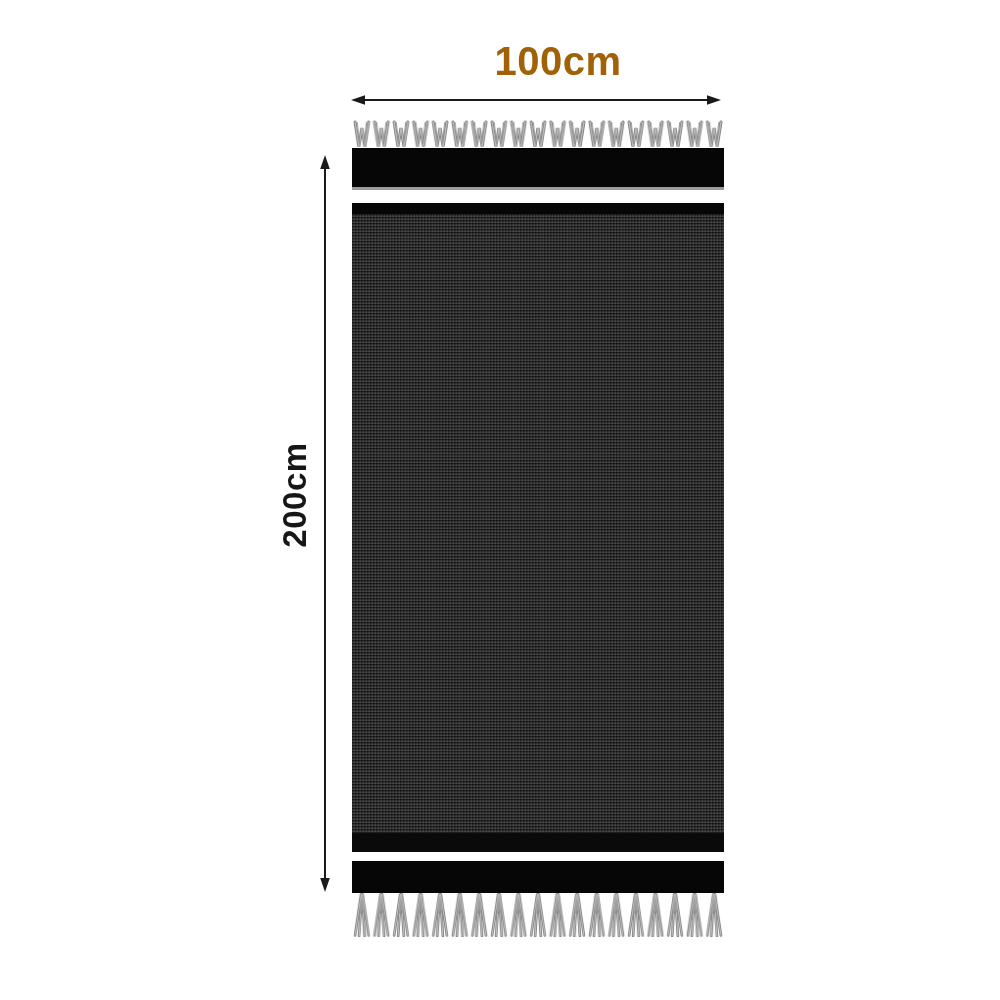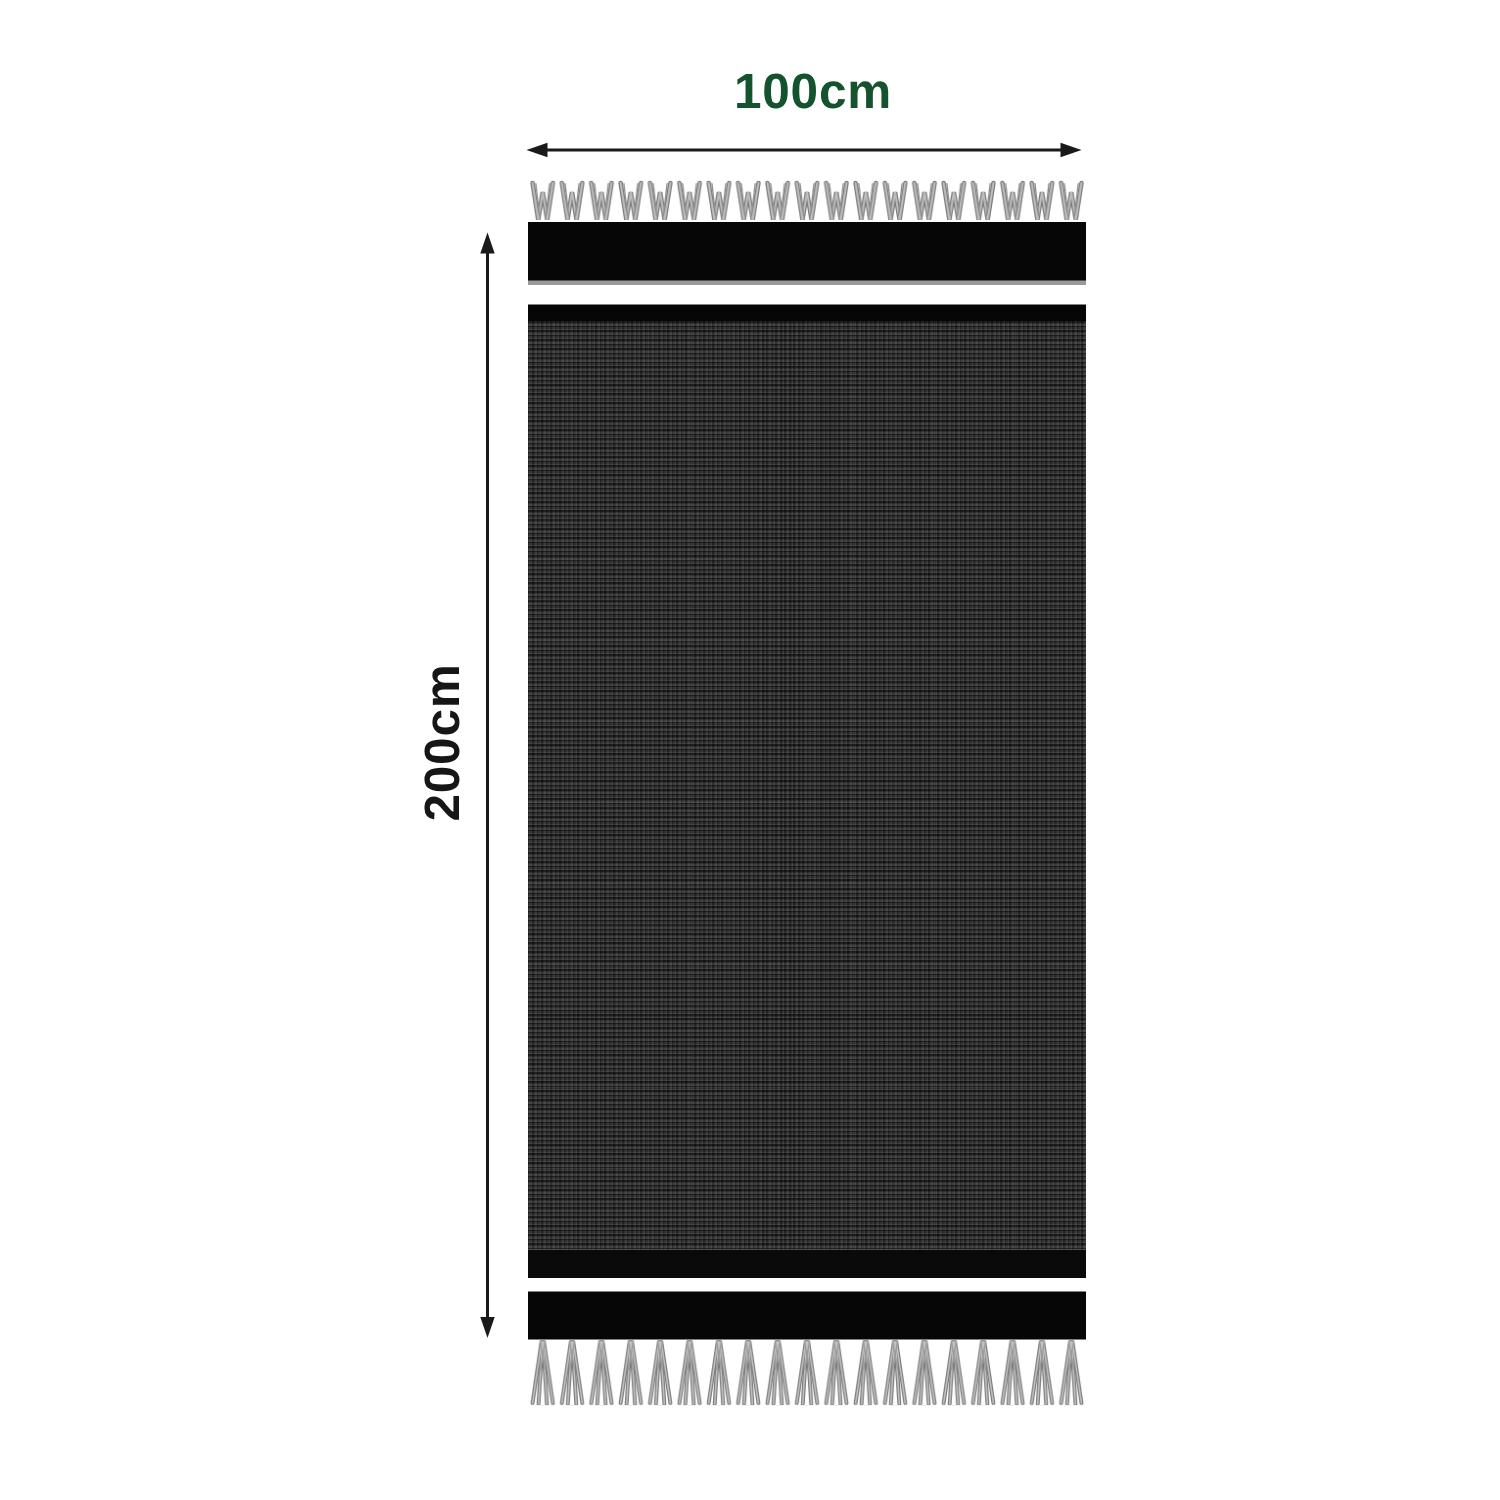--- a/index.html
+++ b/index.html
@@ -14,28 +14,28 @@
     position: relative;
     overflow: hidden;
   }
   .stage {
     position: absolute;
     inset: 0;
   }
   
   .width-label {
     position: absolute;
-    left: 356px;
+    left: 372px;
     top: 42px;
     width: 372px;
     text-align: center;
-    font-size: 33px;
+    font-size: 40px;
     font-weight: 700;
     letter-spacing: 0.5px;
-    color: #14532d;
+    color: #a16207;
     line-height: 38px;
   }
   .height-label {
     position: absolute;
     left: 215px;
     top: 475px;
     width: 160px;
     height: 40px;
     transform: rotate(-90deg);
     transform-origin: center center;

